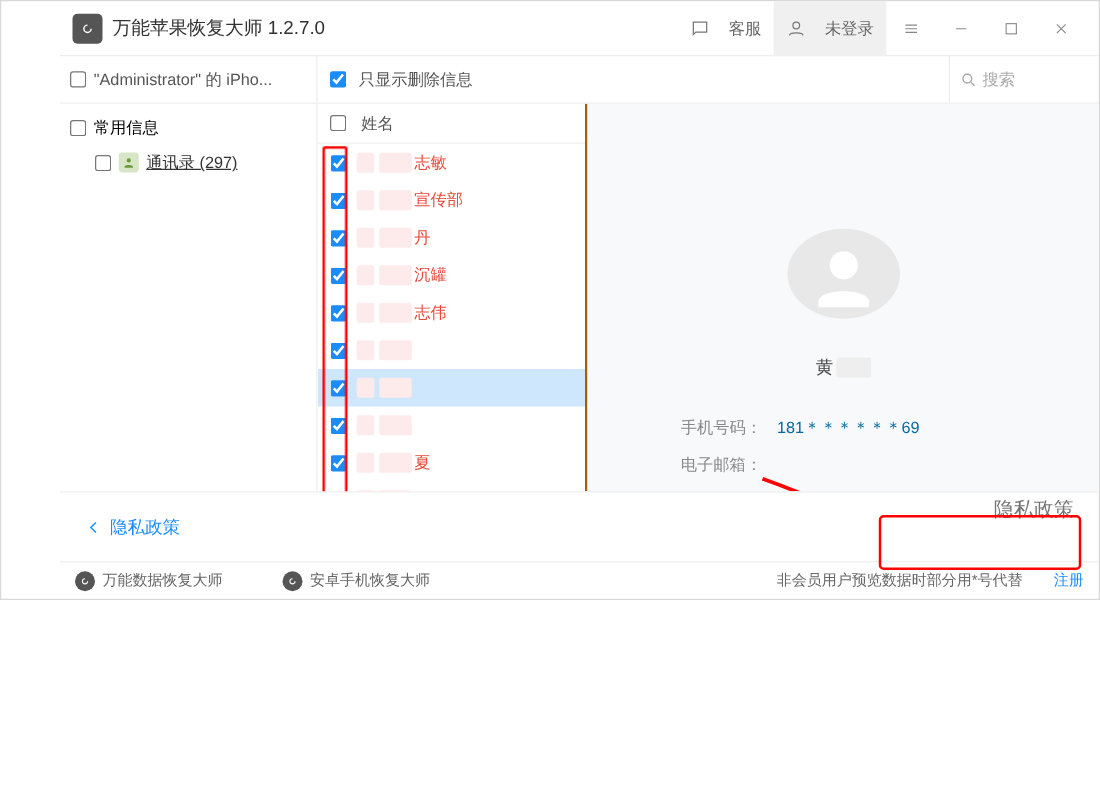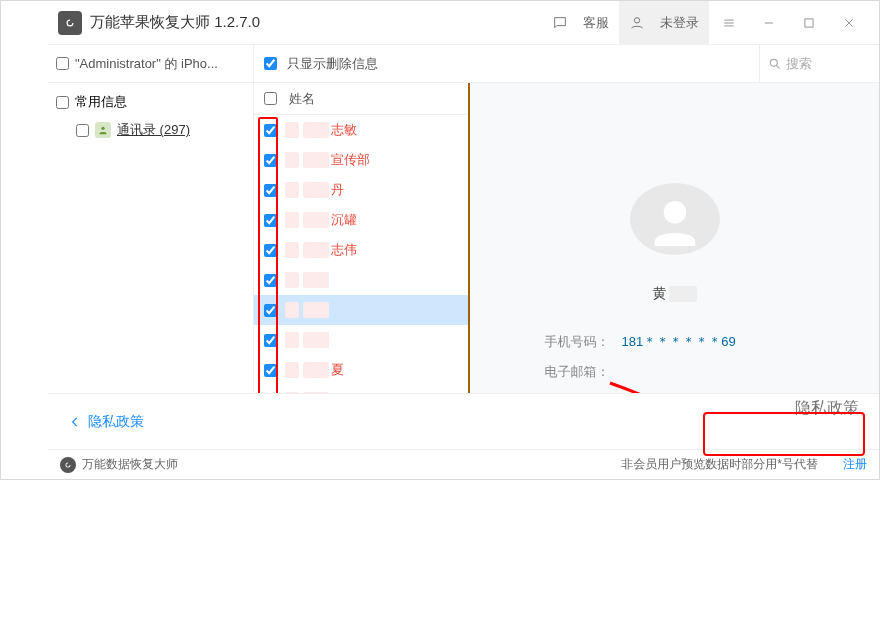--- a/index.html
+++ b/index.html
@@ -309,18 +309,26 @@
 
   <div class="strip">
     <div class="strip-sec">
       <span class="round-icon">
           <svg viewBox="0 0 24 24">
             <path d="M12 6a6 6 0 106 6h-2a4 4 0 11-4-4V6z"></path>
           </svg>
         </span>
       <span>万能数据恢复大师</span>
     </div>
+    <div class="strip-sec">
+      <span class="round-icon">
+          <svg viewBox="0 0 24 24">
+            <path d="M12 6a6 6 0 106 6h-2a4 4 0 11-4-4V6z"></path>
+          </svg>
+        </span>
+      <span>安卓手机恢复大师</span>
+    </div>
     <div class="strip-spacer"></div>
     <span>非会员用户预览数据时部分用*号代替</span>
     <span class="reg-link">注册</span>
   </div>
 
 </div>
 
 </body></html>

